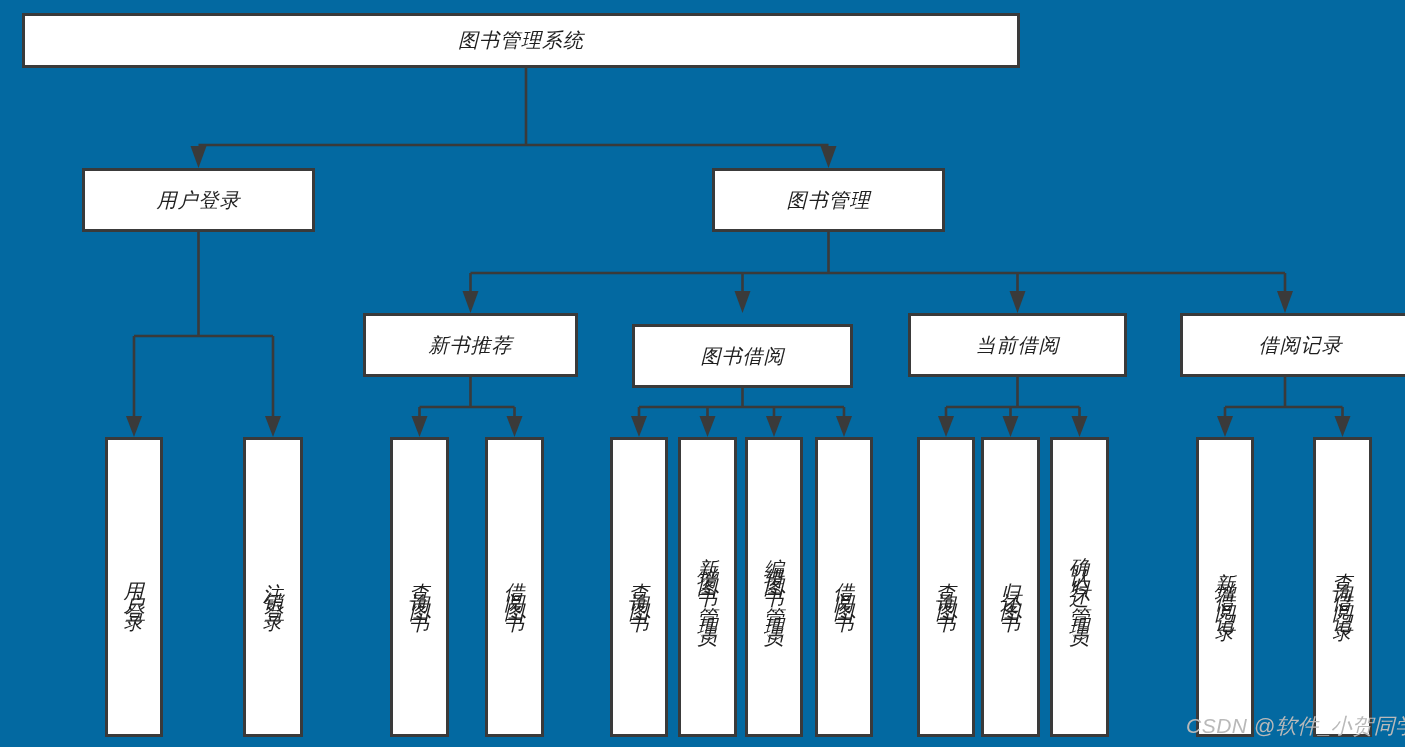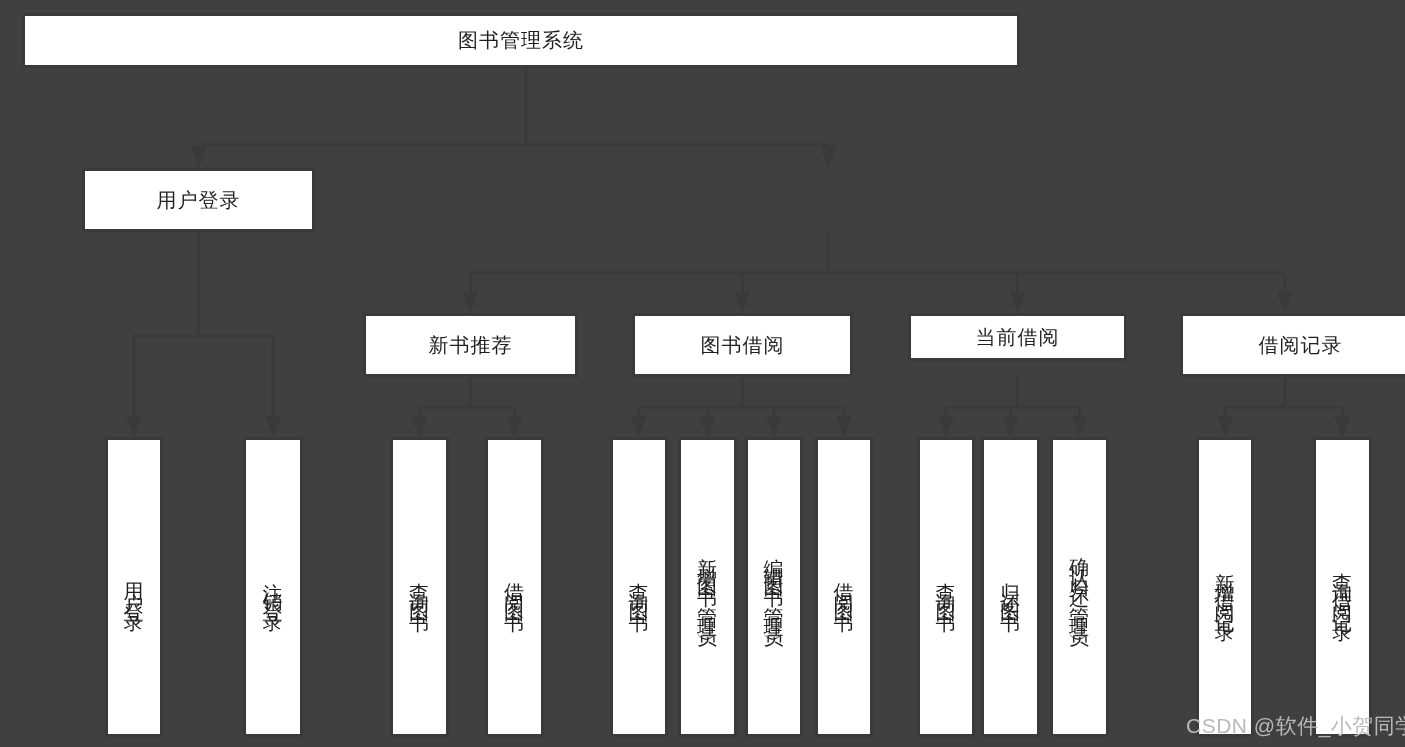--- a/index.html
+++ b/index.html
@@ -1,22 +1,23 @@
 <!DOCTYPE html>
 <html><head>
 <meta charset="utf-8">
 <style>
   html, body { margin: 0; padding: 0; background: #ffffff; }
   .canvas {
     position: relative;
     width: 1405px;
     height: 747px;
-    background: #404040;
+    background: #0369a1;
     font-family: "Liberation Sans", "DejaVu Sans", sans-serif;
     overflow: hidden;
+    font-style: italic;
   }
   .wires {
     position: absolute;
     left: 0; top: 0;
     width: 1405px; height: 747px;
   }
   .node {
     position: absolute;
     box-sizing: border-box;
     border: 3px solid #3a3a3a;
@@ -95,24 +96,25 @@
       <polygon points="1071.5,416 1087.5,416 1079.5,437"></polygon>
 
       <polygon points="1217,416 1233,416 1225,437"></polygon>
       <polygon points="1334.5,416 1350.5,416 1342.5,437"></polygon>
     </g>
   </svg>
 
   <div class="node hnode" style="left:22px; top:13px; width:998px; height:55px;">图书管理系统</div>
 
   <div class="node hnode" style="left:82px; top:168px; width:233px; height:64px;">用户登录</div>
+  <div class="node hnode" style="left:712px; top:168px; width:233px; height:64px;">图书管理</div>
 
   <div class="node hnode" style="left:363px; top:313px; width:215px; height:64px;text-align:center;">新书推荐</div>
-  <div class="node hnode" style="left:632px; top:313px; width:221px; height:64px;">图书借阅</div>
-  <div class="node hnode" style="left:908px; top:313px; width:219px; height:48px;">当前借阅</div>
+  <div class="node hnode" style="left:632px; top:324px; width:221px; height:64px;">图书借阅</div>
+  <div class="node hnode" style="left:908px; top:313px; width:219px; height:64px;">当前借阅</div>
   <div class="node hnode" style="left:1180px; top:313px; width:241px; height:64px;">借阅记录</div>
 
   <div class="node vnode" style="left:105px; top:437px; width:58px; height:300px;">用户登录</div>
   <div class="node vnode" style="left:243px; top:437px; width:60px; height:300px;">注销登录</div>
 
   <div class="node vnode" style="left:390px; top:437px; width:59px; height:300px;">查询图书</div>
   <div class="node vnode" style="left:485px; top:437px; width:59px; height:300px;">借阅图书</div>
 
   <div class="node vnode" style="left:610px; top:437px; width:58px; height:300px;">查询图书</div>
   <div class="node vnode" style="left:678px; top:437px; width:59px; height:300px;">新增图书（管理员）</div>

